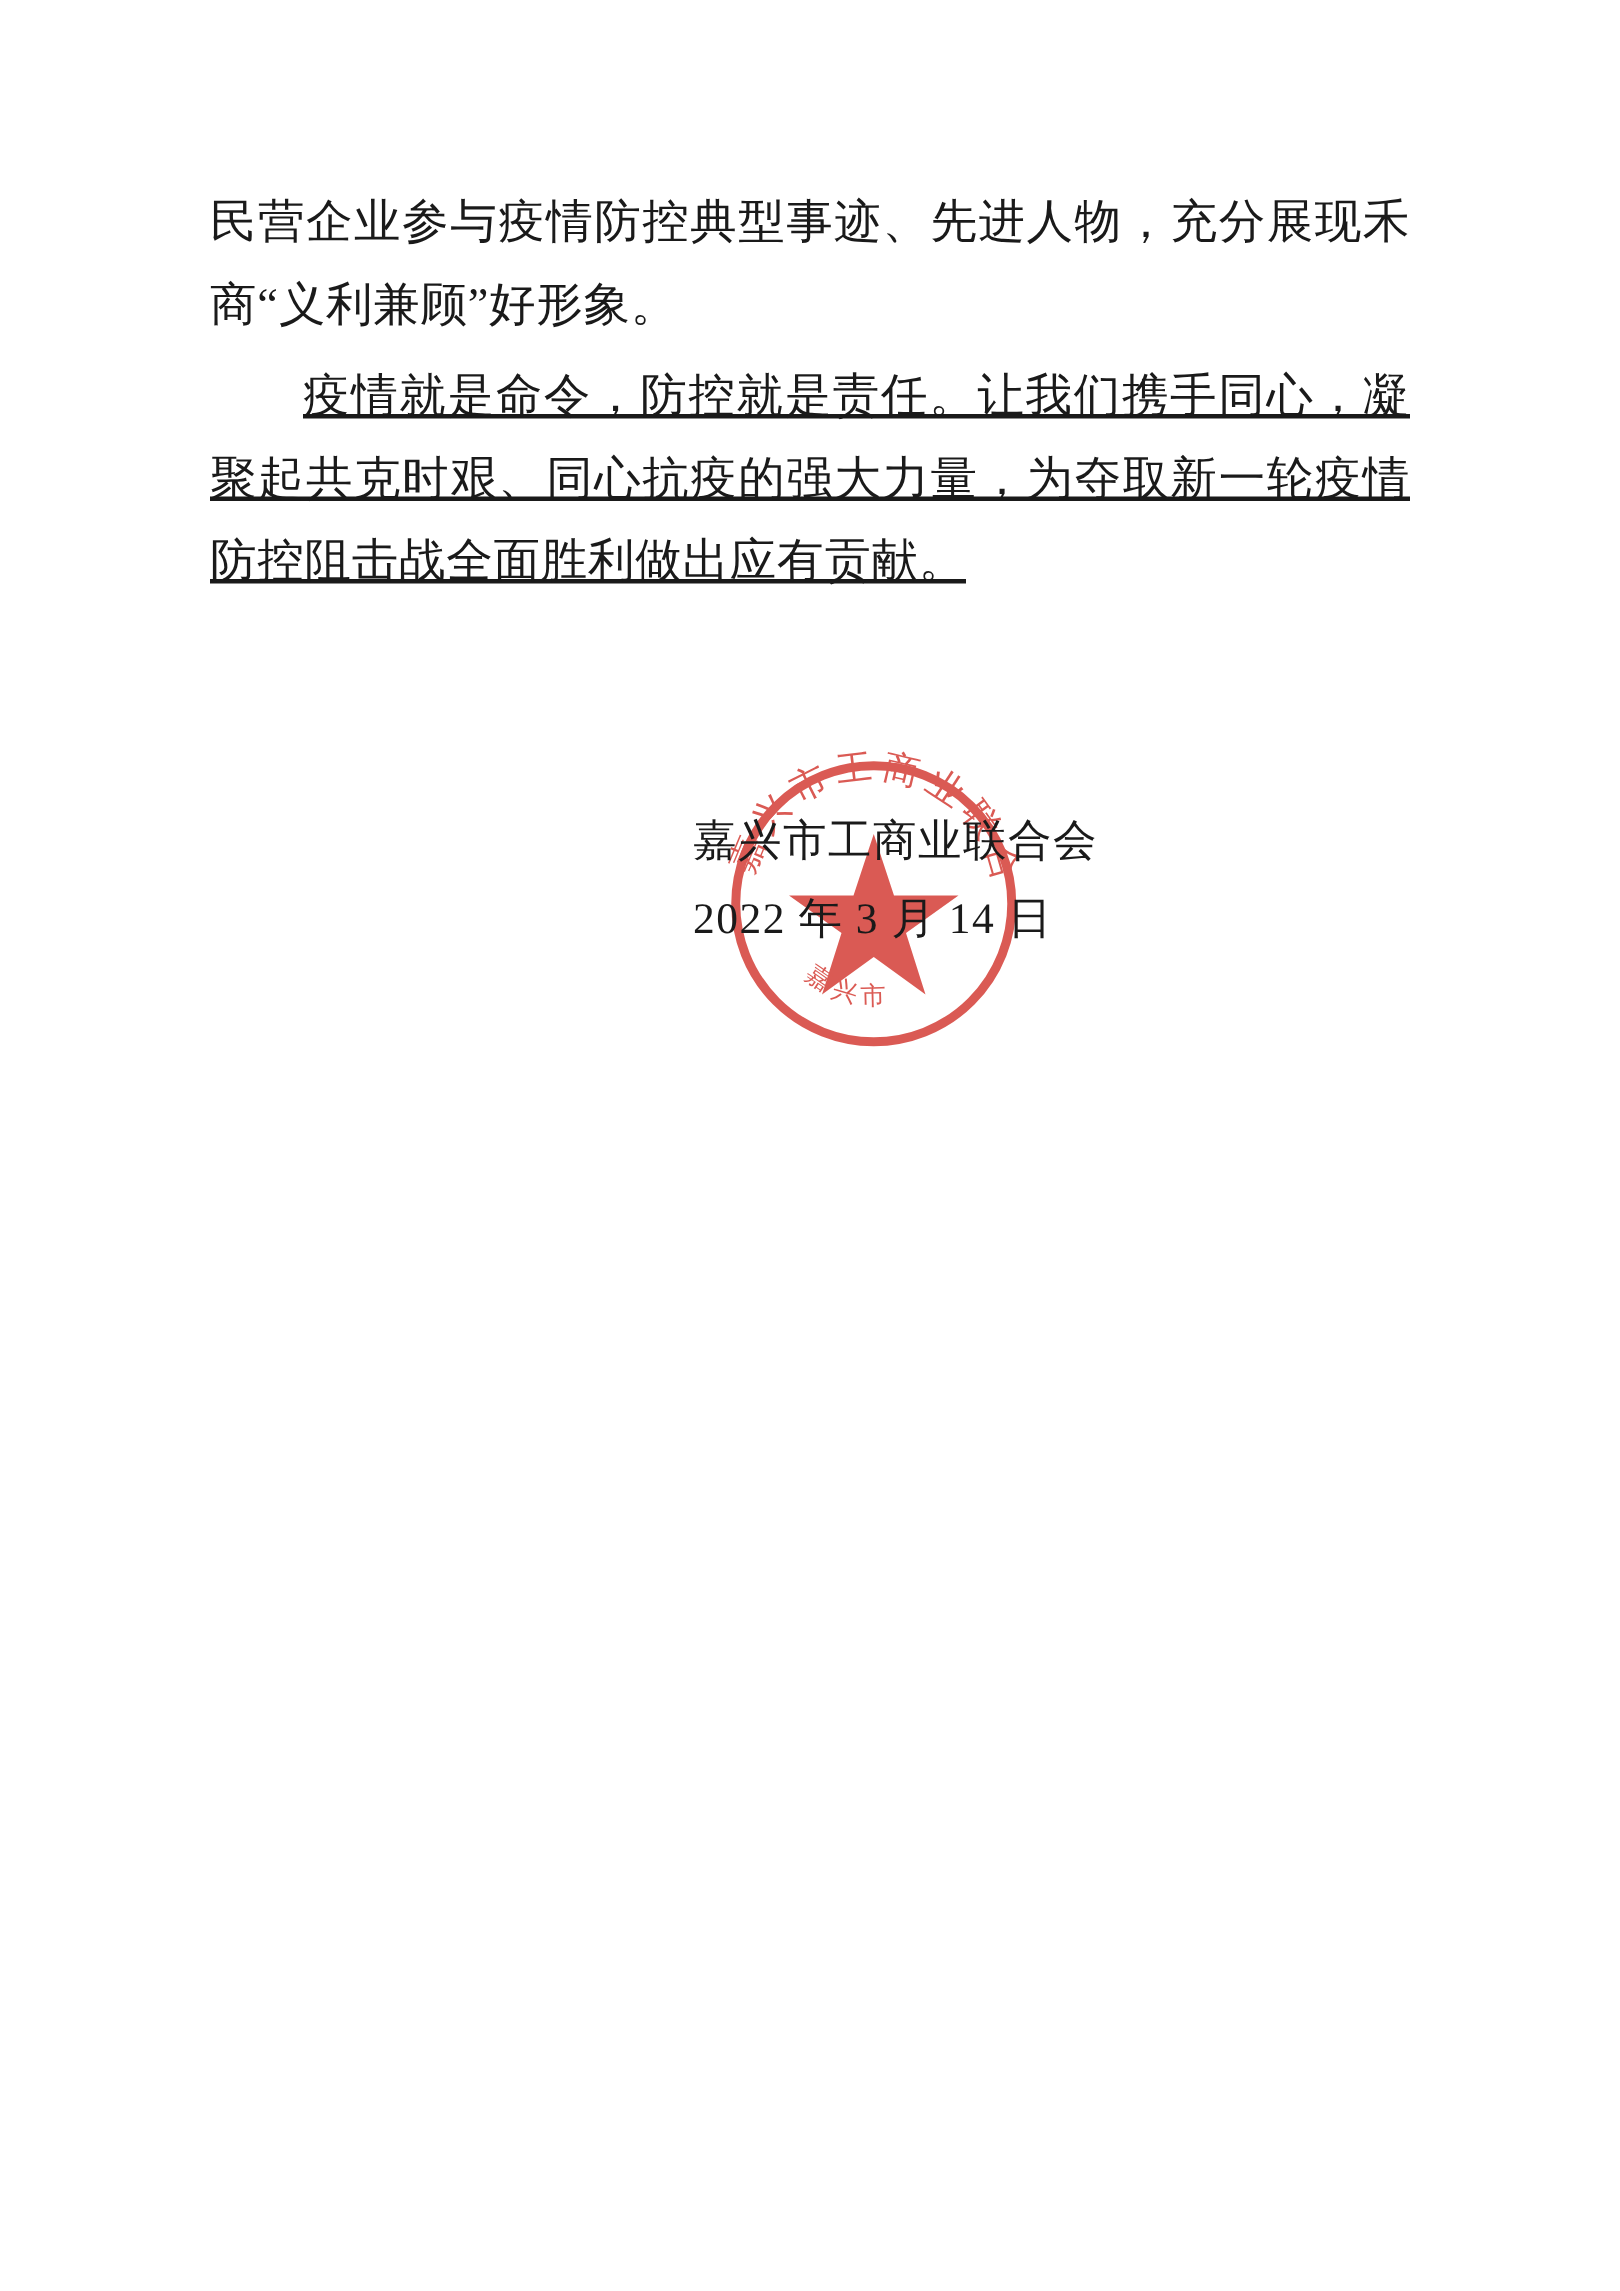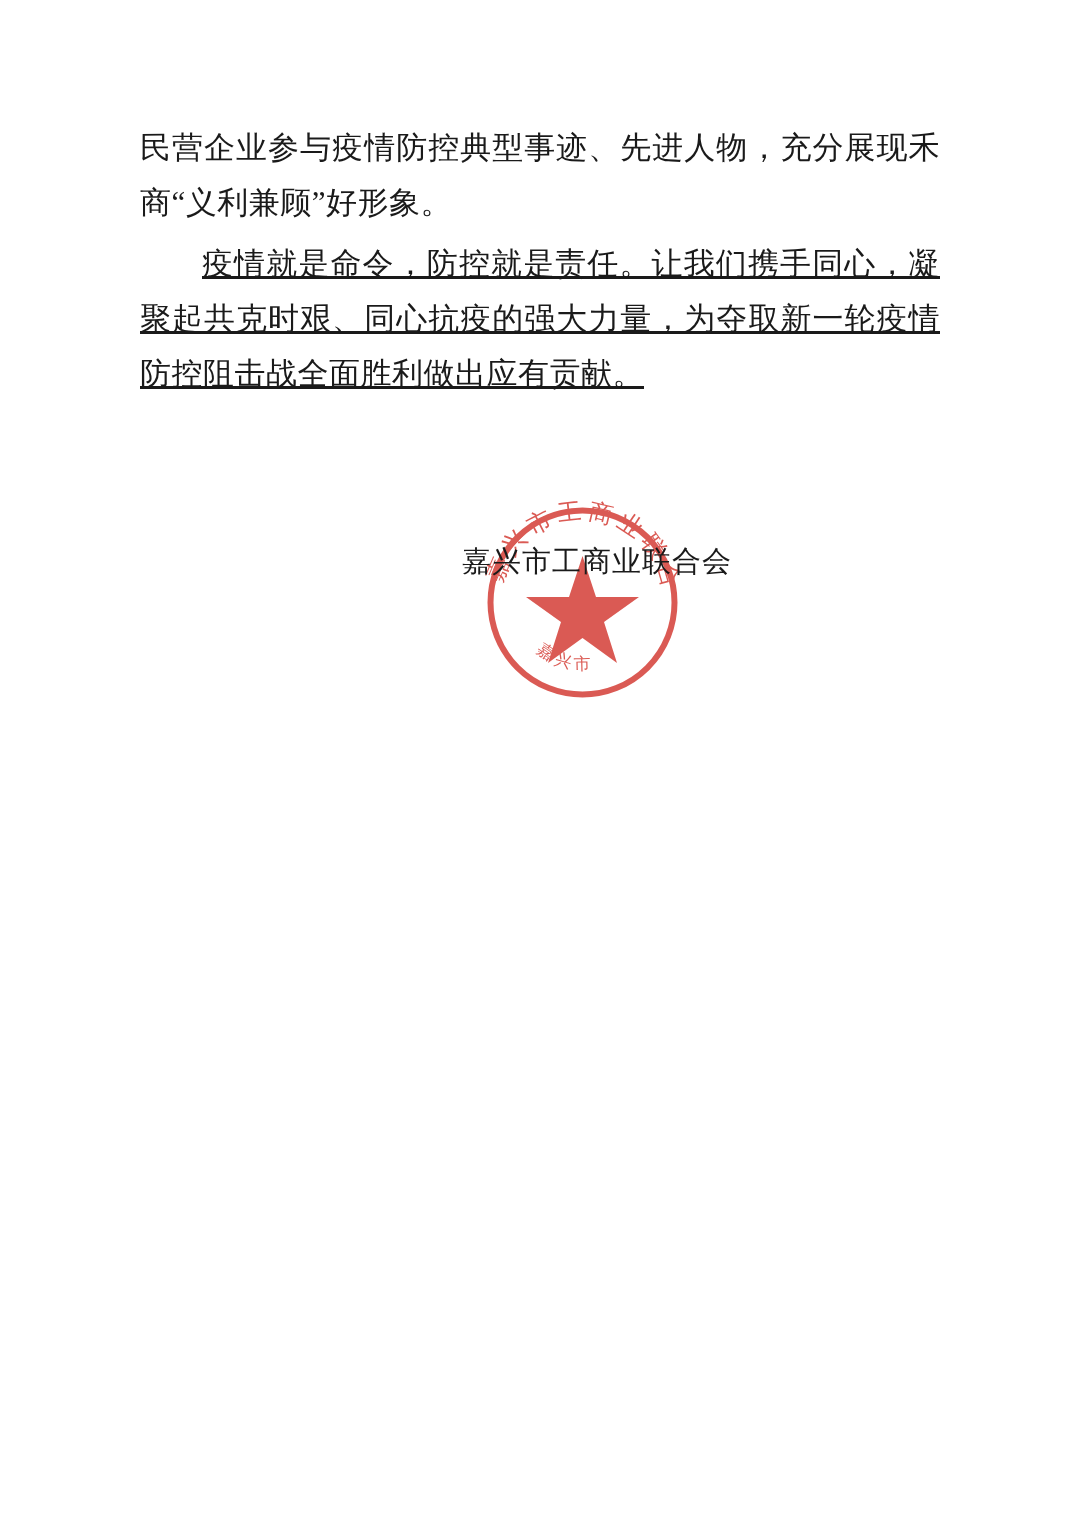--- a/index.html
+++ b/index.html
@@ -99,17 +99,18 @@
         <textPath href="#sealArcTop" startOffset="7%">嘉兴市工商业联合会</textPath>
       </text>
       <text font-family="'Liberation Serif', serif" font-size="17" fill="#d2322a" letter-spacing="4">
         <textPath href="#sealArcBottom" startOffset="26%">嘉兴市</textPath>
       </text>
     </svg>
   </div>
 
   <div class="signature-block">
     <div class="sig-line">嘉兴市工商业联合会</div>
+    <div class="sig-line">2022 年 3 月 14 日</div>
   </div>
 
   <div class="page-number">3</div>
 
 </div>
 
 </body></html>

